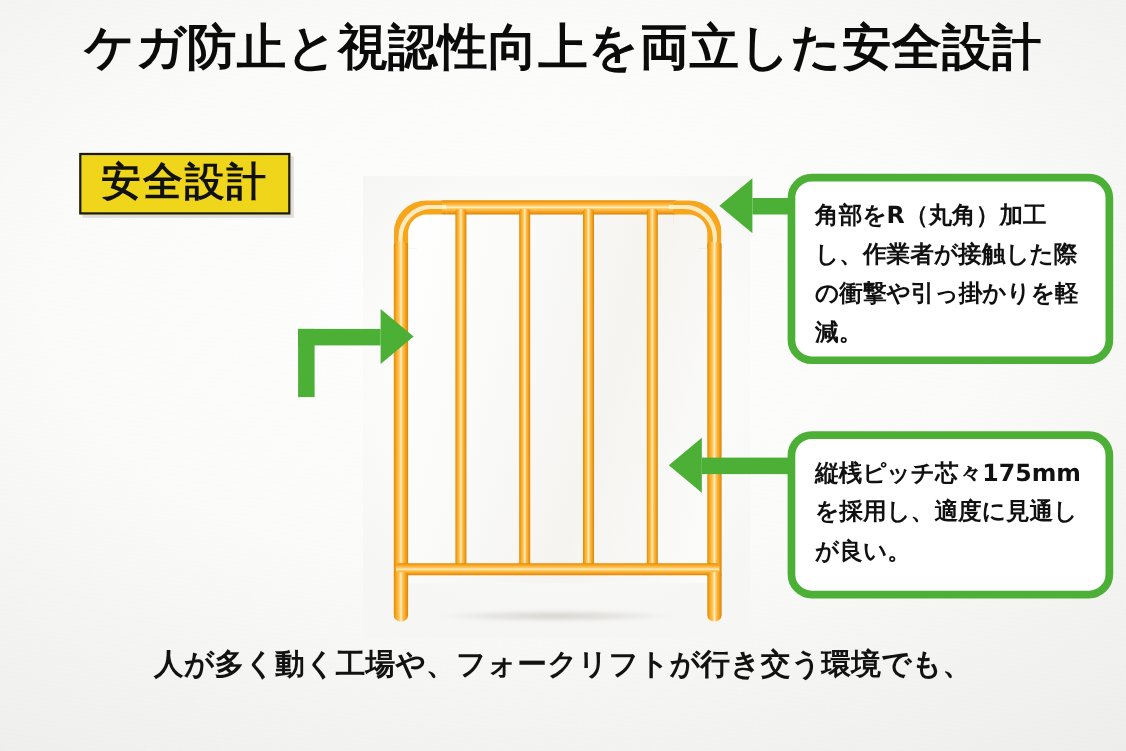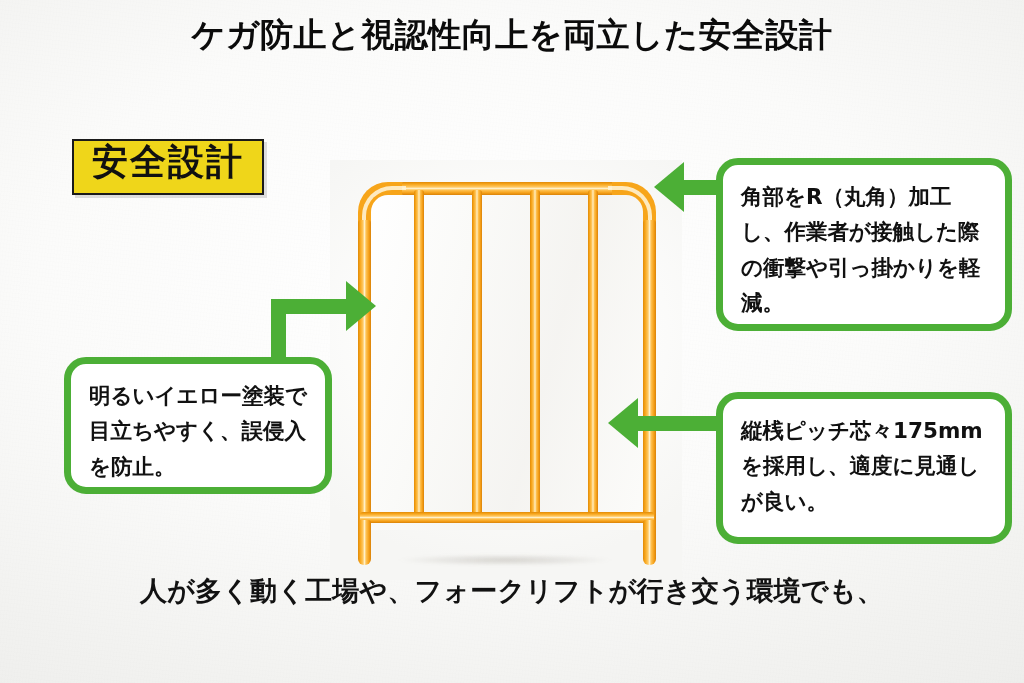--- a/index.html
+++ b/index.html
@@ -35,21 +35,21 @@
       repeating-linear-gradient(7deg, rgba(0,0,0,.010) 0 1px, rgba(255,255,255,0) 1px 4px);
   }
 
   
   #title {
     position: absolute;
     left: 0;
     top: 16px;
     width: 1024px;
     text-align: center;
-    font-size: 33px;
+    font-size: 45px;
     line-height: 1.18;
     font-weight: 700;
     color: #0b0b0b;
     letter-spacing: .5px;
     white-space: nowrap;
     font-family: "DejaVu Sans", "Liberation Sans", sans-serif;
   }
 
   
   #badge {
@@ -61,21 +61,21 @@
     border: 2px solid #1a1a1a;
     box-shadow: 3px 3px 0 rgba(0,0,0,.12);
   }
   #badge-label {
     font-size: 36px;
     line-height: 1.08;
     font-weight: 700;
     color: #111111;
     letter-spacing: 2px;
     white-space: nowrap;
-    font-family: Liberation Mono, monospace;
+    font-family: Liberation Sans, sans-serif;
   }
 
   
   #product {
     position: absolute;
     left: 330px;
     top: 160px;
     width: 352px;
     height: 420px;
   }
@@ -198,21 +198,21 @@
     font-family: "DejaVu Sans", "Liberation Sans", sans-serif;
   }
   #callout-corner  { left: 716px; top: 158px; width: 296px; height: 173px; }
   #callout-pitch   { left: 716px; top: 392px; width: 296px; height: 152px; }
   #callout-yellow  { left: 64px;  top: 357px; width: 268px; height: 137px; }
 
   
   #caption {
     position: absolute;
     left: 0;
-    top: 572px;
+    top: 586px;
     width: 1024px;
     text-align: center;
     font-size: 27px;
     line-height: 1.44;
     font-weight: 700;
     color: #121212;
     letter-spacing: .2px;
     font-family: "DejaVu Sans", "Liberation Sans", sans-serif;
   }
   #caption .cap-line { display: block; white-space: nowrap; }
@@ -268,21 +268,18 @@
   <div class="arrow-head right" style="left:346px; top:281px;"></div>
 
   <div id="callout-corner" class="callout">
     <div class="callout-text">角部をR（丸角）加工し、作業者が接触した際の衝撃や引っ掛かりを軽減。</div>
   </div>
 
   <div id="callout-pitch" class="callout">
     <div class="callout-text">縦桟ピッチ芯々175mmを採用し、適度に見通しが良い。</div>
   </div>
 
-  <div id="callout-yellow" class="callout">
-    <div class="callout-text">明るいイエロー塗装で目立ちやすく、誤侵入を防止。</div>
-  </div>
 
   <div id="caption">
     <span class="cap-line">人が多く動く工場や、フォークリフトが行き交う環境でも、</span>
   </div>
 
 </div>
 
 </body></html>

